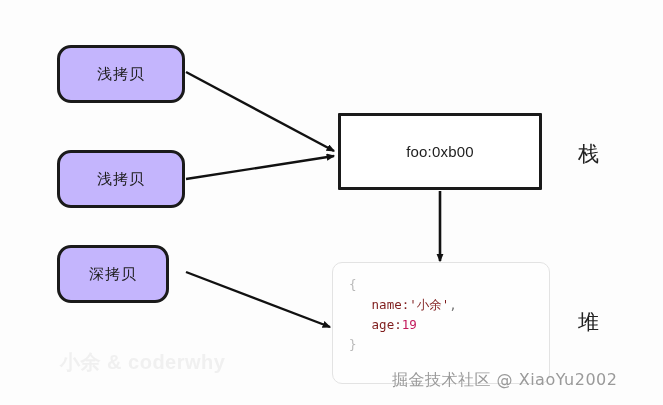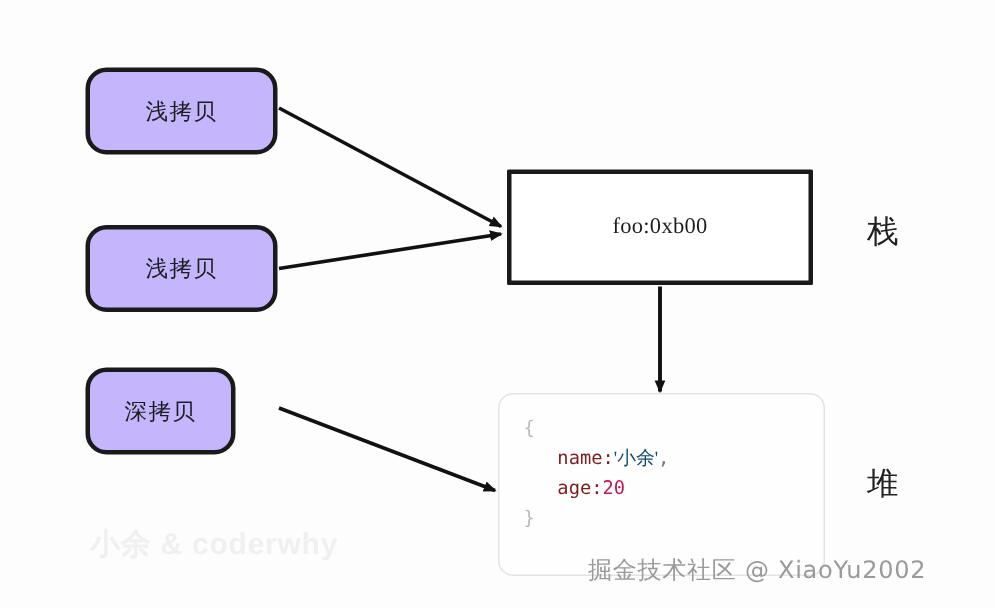--- a/index.html
+++ b/index.html
@@ -40,37 +40,36 @@
     box-sizing: border-box;
   }
   .copy-box .label {
     font-size: 15px;
     color: #1d1d1d;
     letter-spacing: 1px;
     font-family: "DejaVu Sans", "Liberation Sans", sans-serif;
   }
   #box-shallow-1 { left: 57px;  top: 45px;  width: 128px; height: 58px; }
   #box-shallow-2 { left: 57px;  top: 150px; width: 128px; height: 58px; }
-  #box-deep      { left: 57px;  top: 245px; width: 100px; height: 58px; }
+  #box-deep      { left: 57px;  top: 245px; width: 112px; height: 58px; }
 
   
   #stack-box {
     position: absolute;
     left: 338px;
     top: 113px;
     width: 204px;
     height: 77px;
     border: 3px solid #1a1a1a;
     border-radius: 1px;
     background: #ffffff;
     display: flex;
     align-items: center;
     justify-content: center;
     box-sizing: border-box;
-    font-family: Liberation Serif, serif;
   }
   #stack-box .label {
     font-size: 15px;
     color: #1d1d1d;
     letter-spacing: 0.2px;
   }
 
   
   #heap-code {
     position: absolute;
@@ -85,21 +84,21 @@
     padding: 12px 0 0 16px;
     font-family: "DejaVu Sans Mono", "Liberation Mono", monospace;
     font-size: 12.5px;
     line-height: 20px;
     color: #4d4d4d;
   }
   #heap-code .ln { white-space: pre; }
   .brace  { color: #b9b9b9; }
   .key    { color: #7f1d1d; }
   .punct  { color: #777777; }
-  .str    { color: #0c4a6e; font-family: Liberation Serif, serif; }
+  .str    { color: #7f1d1d; }
   .num    { color: #c2185b; }
 
   
   .side-label {
     position: absolute;
     font-size: 21px;
     color: #222222;
     font-family: "DejaVu Sans", "Liberation Sans", sans-serif;
   }
   #label-stack { left: 578px; top: 140px; }
@@ -160,21 +159,21 @@
     <span class="label">深拷贝</span>
   </div>
 
   <div id="stack-box">
     <span class="label">foo:0xb00</span>
   </div>
 
   <div id="heap-code">
     <div class="ln"><span class="brace">{</span></div>
     <div class="ln">   <span class="key">name:</span><span class="str">'小余'</span><span class="punct">,</span></div>
-    <div class="ln">   <span class="key">age:</span><span class="num">20</span></div>
+    <div class="ln">   <span class="key">age:</span><span class="num">19</span></div>
     <div class="ln"><span class="brace">}</span></div>
   </div>
 
   <div class="side-label" id="label-stack">栈</div>
   <div class="side-label" id="label-heap">堆</div>
 
   <div id="watermark-left">小余 &amp; coderwhy</div>
   <div id="watermark-right">掘金技术社区 @ XiaoYu2002</div>
 
 </div>

